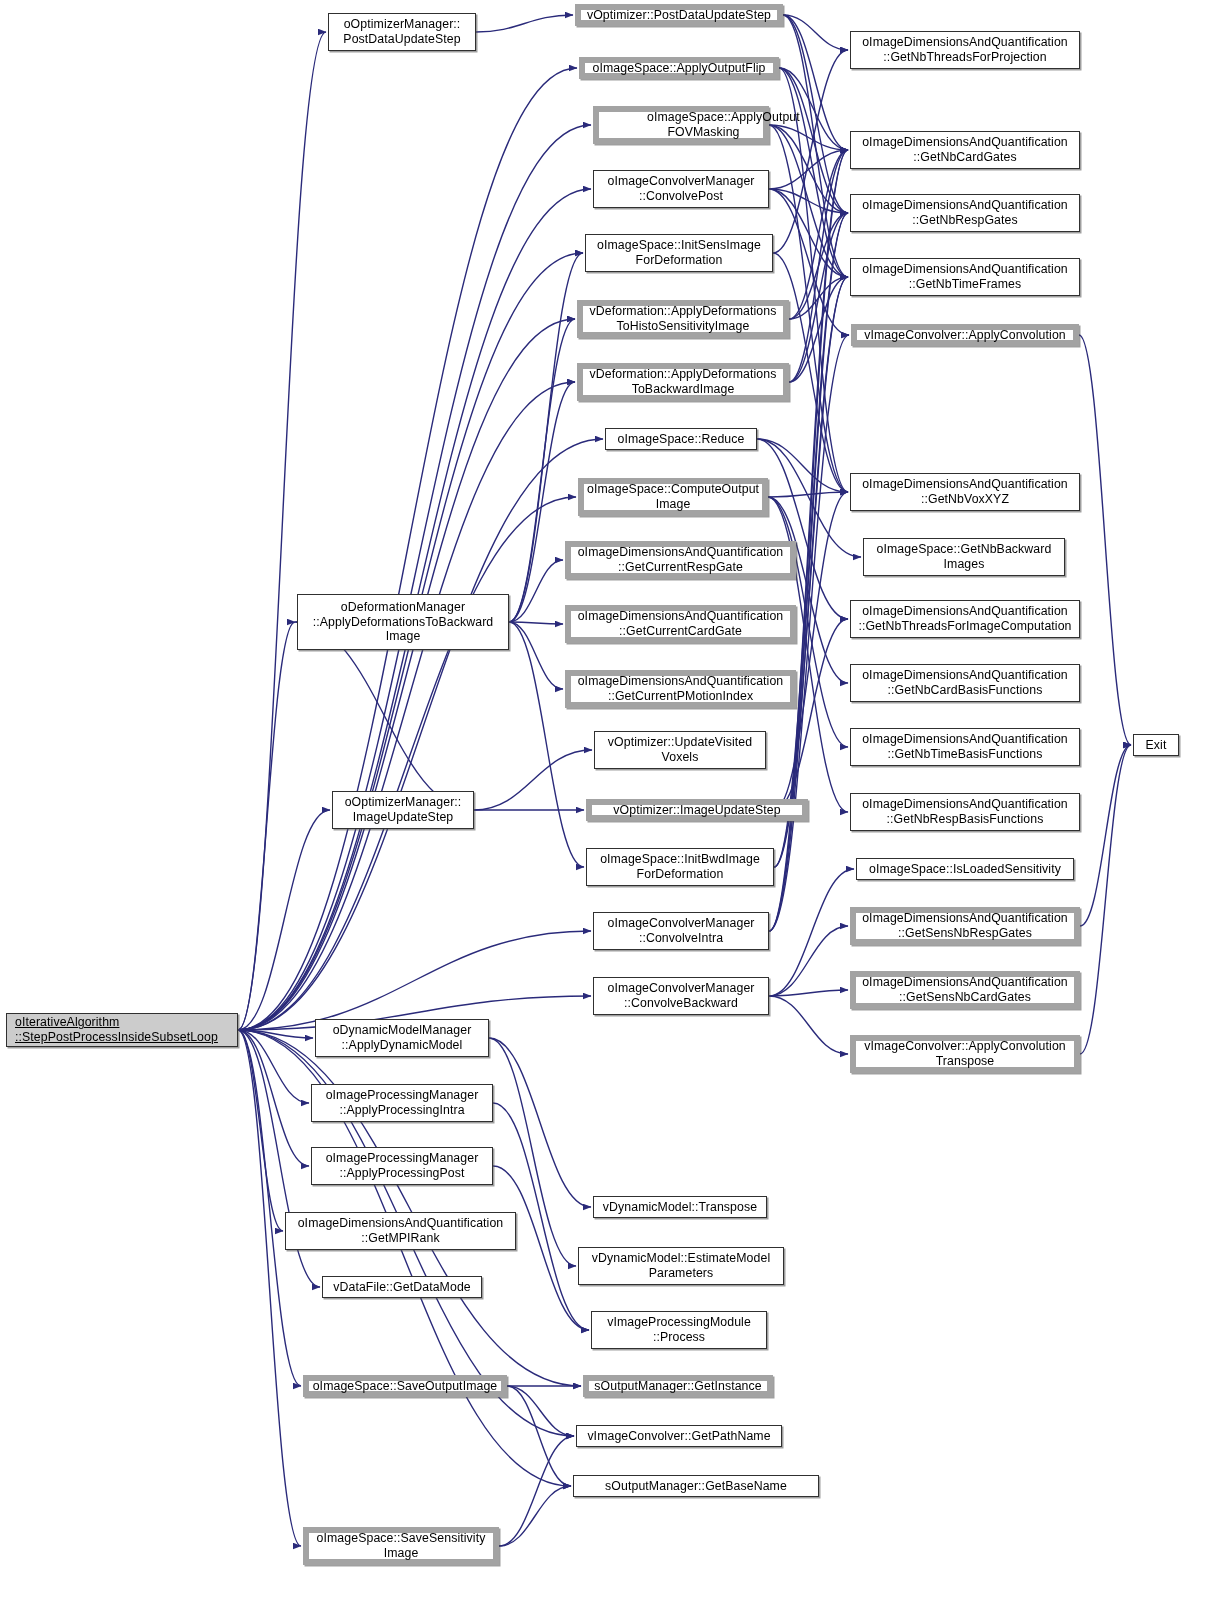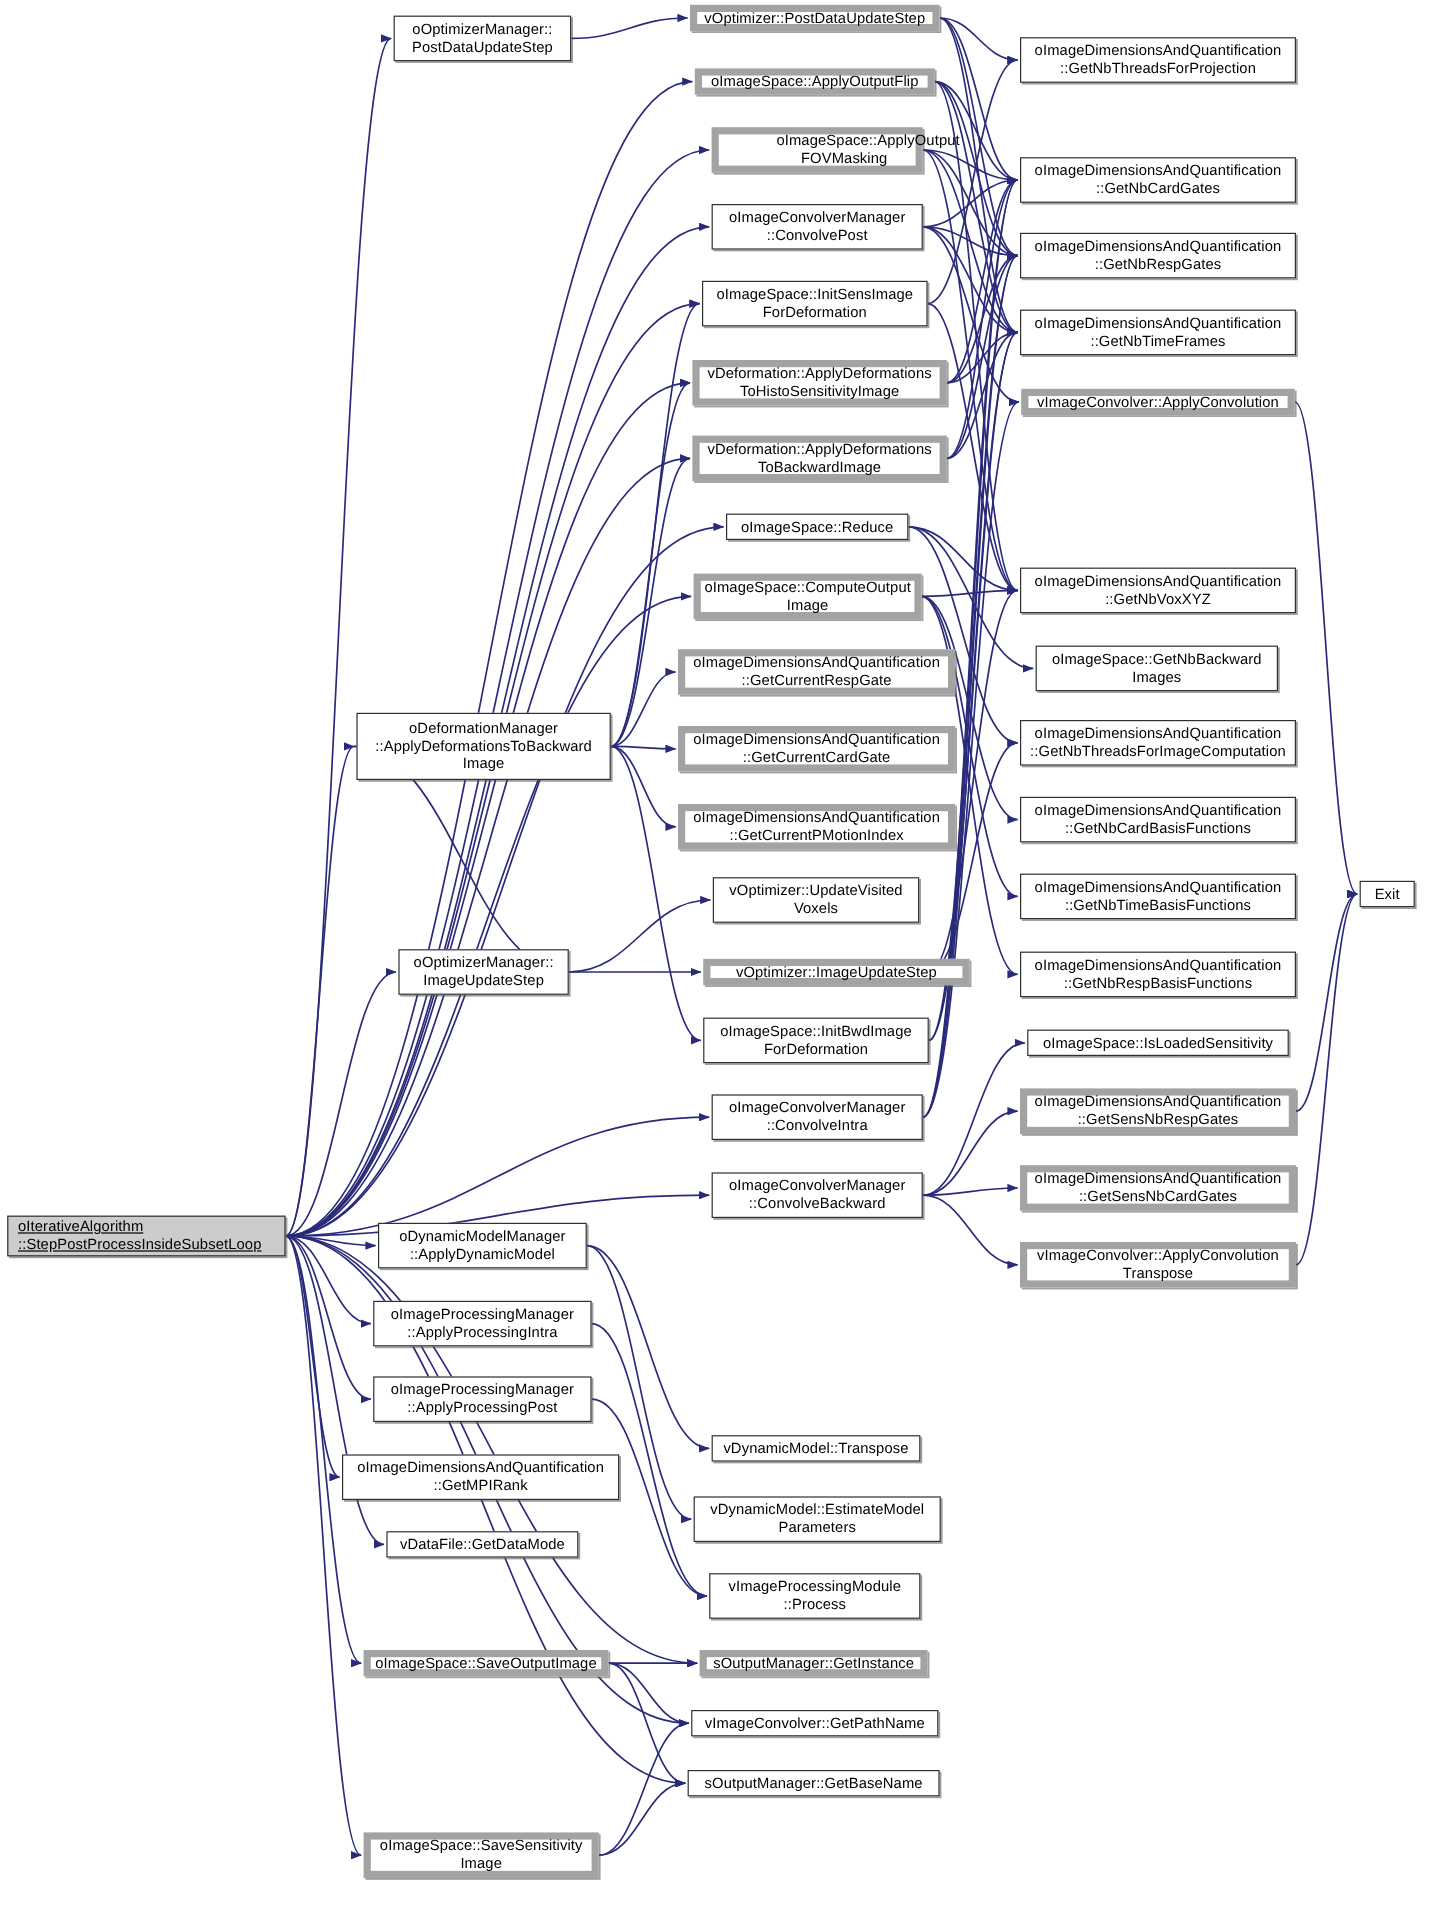--- a/index.html
+++ b/index.html
@@ -273,20 +273,20 @@
       </div>
       <div class="node red" style="left: 303px; top: 1375px; width: 204px; height: 22px;">
         <span>oImageSpace::SaveOutputImage</span>
       </div>
       <div class="node red" style="left: 583px; top: 1375px; width: 190px; height: 22px;">
         <span>sOutputManager::GetInstance</span>
       </div>
       <div class="node" style="left: 576px; top: 1425px; width: 206px; height: 22px;">
         <span>vImageConvolver::GetPathName</span>
       </div>
-      <div class="node" style="left: 573px; top: 1475px; width: 210px; height: 22px;">
+      <div class="node" style="left: 573px; top: 1475px; width: 246px; height: 22px;">
         <span>sOutputManager::GetBaseName</span>
       </div>
       <div class="node red" style="left: 303px; top: 1527px; width: 196px; height: 38px;">
         <span>oImageSpace::SaveSensitivity<br>Image</span>
       </div>
     </div>
 </div>
 
 </body></html>

